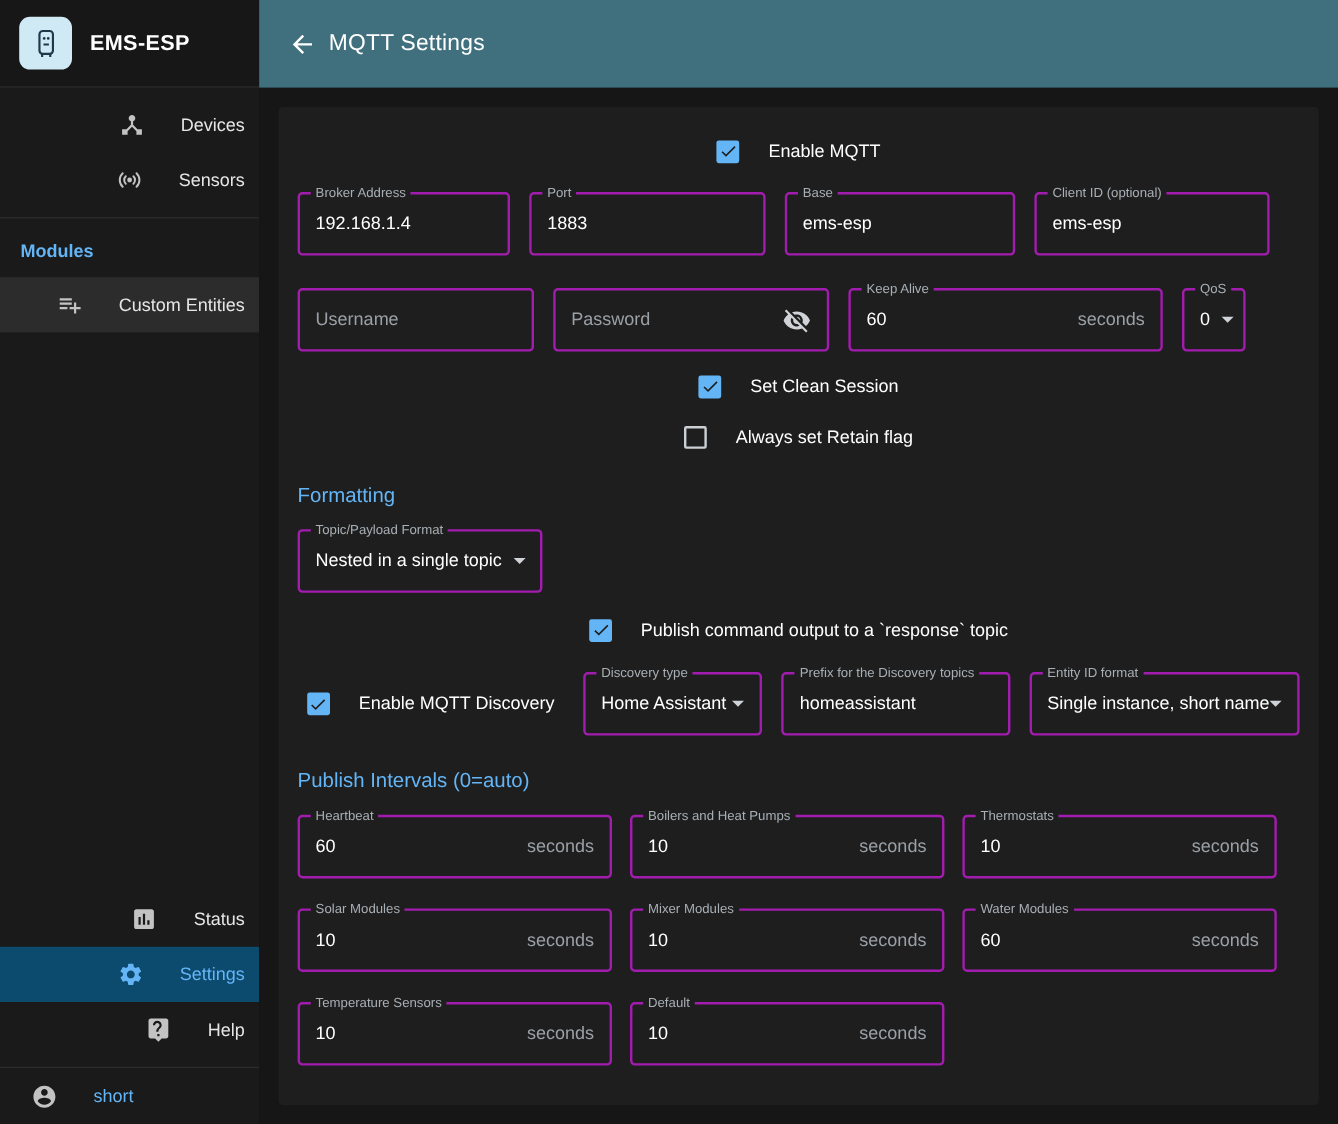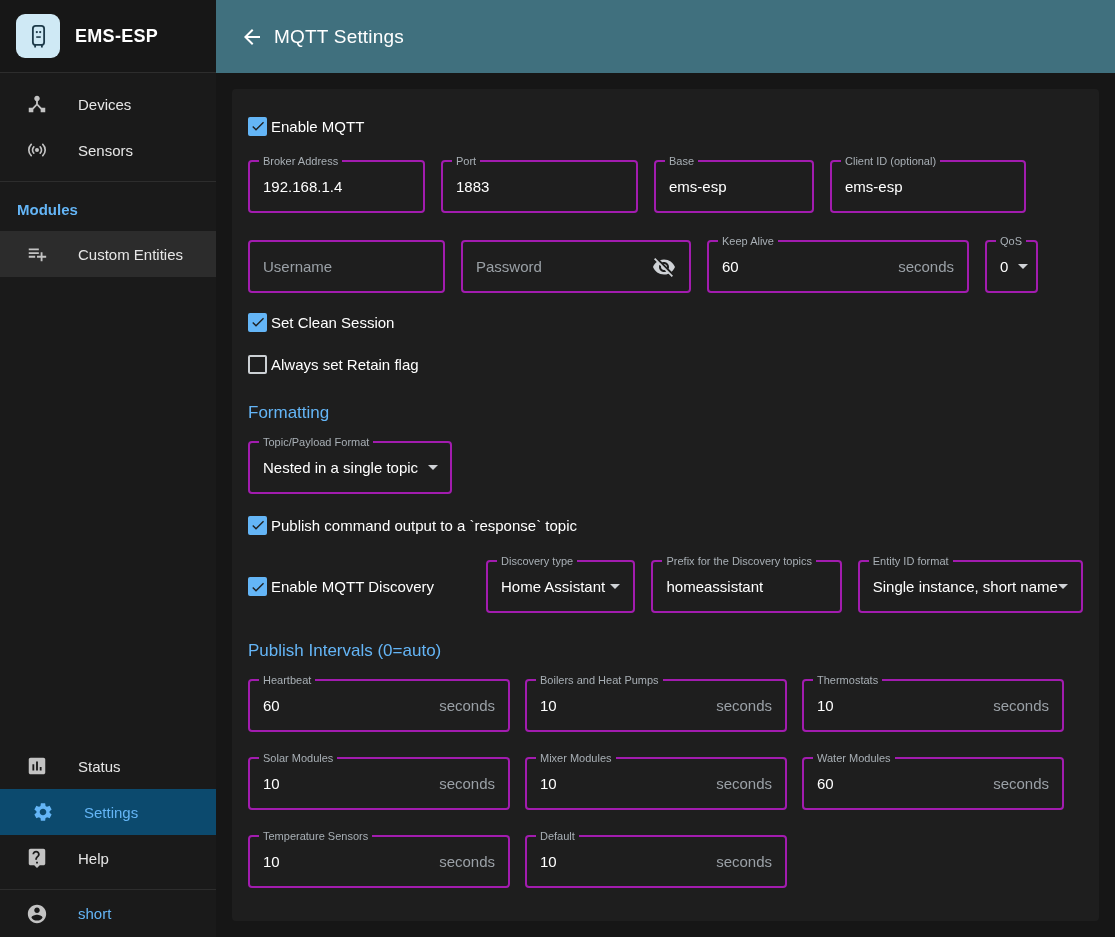--- a/index.html
+++ b/index.html
@@ -10,21 +10,21 @@
     font-family:"Liberation Sans", sans-serif;
   }
   .app { display:flex; width:1115px; height:937px; }
 
   
   .sidebar { width:216px; flex-shrink:0; background:#1a1a1a; display:flex; flex-direction:column; }
   .logo-block { height:73px; flex-shrink:0; display:flex; align-items:center; padding:0 16px; background:#171717; border-bottom:1px solid #2d2d2d; }
   .logo-badge { width:44px; height:44px; border-radius:9px; background:#cfe9f5; display:flex; align-items:center; justify-content:center; margin-right:15px; }
   .app-title { font-size:18px; font-weight:bold; letter-spacing:.3px; color:#fff; }
 
-  .nav-item { height:46px; display:flex; align-items:center; padding:0 12px 0 26px; cursor:pointer; color:#e6e6e6; }
+  .nav-item { height:46px; display:flex; align-items:center; padding:0 12px 0 26px; cursor:pointer; color:#e6e6e6;justify-content:flex-end; }
   .nav-icon { width:22px; height:22px; margin-right:30px; color:#c3c3c3; display:flex; align-items:center; justify-content:center; flex-shrink:0; }
   .nav-icon svg { width:22px; height:22px; }
   .nav-label { font-size:15px; white-space:nowrap; }
   .nav-item.hovered { background:#2c2c2c; }
   .nav-item.selected { background:#0c4a6e;padding-left:32px; }
   .nav-item.selected .nav-label { color:#64b5f6; }
   .nav-item.selected .nav-icon { color:#64b5f6; }
   .subheader { padding:19px 16px 13px 17px; font-size:15px; font-weight:bold; color:#64b5f6; }
   .divider { height:1px; background:#2d2d2d; flex-shrink:0; }
   .sidebar-spacer { flex:1; }
@@ -35,42 +35,42 @@
   .main { flex:1; display:flex; flex-direction:column; background:#161616; min-width:0; }
   .appbar { height:73px; flex-shrink:0; background:#40707e; display:flex; align-items:center; padding:0 24px; }
   .back-btn { width:24px; height:24px; color:#fff; margin-right:10px; cursor:pointer; display:flex; align-items:center; }
   .back-btn svg { width:24px; height:24px; }
   .appbar-title { font-size:19px; font-weight:400; color:#fff; letter-spacing:.2px; }
 
   .content { flex:1; padding:16px; min-height:0; }
   .panel { background:#1e1e1e; border-radius:4px; height:100%; padding:8px 16px 24px 16px; overflow:hidden; }
 
   
-  .check-row { display:flex; align-items:center; gap:4px; height:42px; cursor:pointer; }
+  .check-row { display:flex; align-items:center; gap:24px; height:42px; cursor:pointer;justify-content:center; }
   .cb { width:19px; height:19px; border-radius:2px; flex-shrink:0; display:flex; align-items:center; justify-content:center; }
   .cb.checked { background:#64b5f6; }
   .cb.checked svg { width:16px; height:16px; }
   .cb.unchecked { border:2px solid #ccd0d4; background:transparent; }
   .check-label { font-size:15px; color:#fff; }
 
   
   .field { position:relative; height:53px; border:2px solid #a21caf; border-radius:4px; display:flex; align-items:center; padding:0 13px; cursor:text; }
   .field-label { position:absolute; top:-7px; left:9px; padding:0 4px; font-size:11px; line-height:13px; color:#a8afb5; background:#1e1e1e; white-space:nowrap; }
   .field-value { font-size:15px; color:#fff; white-space:nowrap; }
   .field-suffix { margin-left:auto; font-size:15px; color:#9aa0a6; }
   .field-placeholder { font-size:15px; color:#9aa0a6; }
   .caret { margin-left:auto; width:0; height:0; border-left:5px solid transparent; border-right:5px solid transparent; border-top:5px solid #cfd2d6; flex-shrink:0; }
   .caret.near { margin-left:10px; }
   .eye { margin-left:auto; width:24px; height:24px; color:#cfd2d6; cursor:pointer; }
   .eye svg { width:24px; height:24px; }
   .select { cursor:pointer;justify-content:space-between; }
 
   .row { display:flex; }
   .row1 { margin-top:13px; gap:16px; }
-  .f-broker { width:177px; } .f-port { width:197px; } .f-base { width:160px;text-align:right; } .f-client { width:196px; }
+  .f-broker { width:177px; } .f-port { width:197px; } .f-base { width:192px;text-align:right; } .f-client { width:196px; }
   .row2 { margin-top:27px; gap:16px; }
   .f-user { width:197px; } .f-pass { width:230px; } .f-keep { width:262px; } .f-qos { width:53px; padding:0 8px 0 13px; }
 
   .mt8 { margin-top:8px; } .mt10 { margin-top:10px; }
   .section-h { margin:18px 0 0 0; font-size:17px; font-weight:400; color:#64b5f6; }
 
   .f-topic { width:204px; margin-top:18px; }
 
   .disc-row { margin-top:14px; display:flex; align-items:center; gap:16px; }
   .disc-check { width:222px; flex-shrink:0; }

